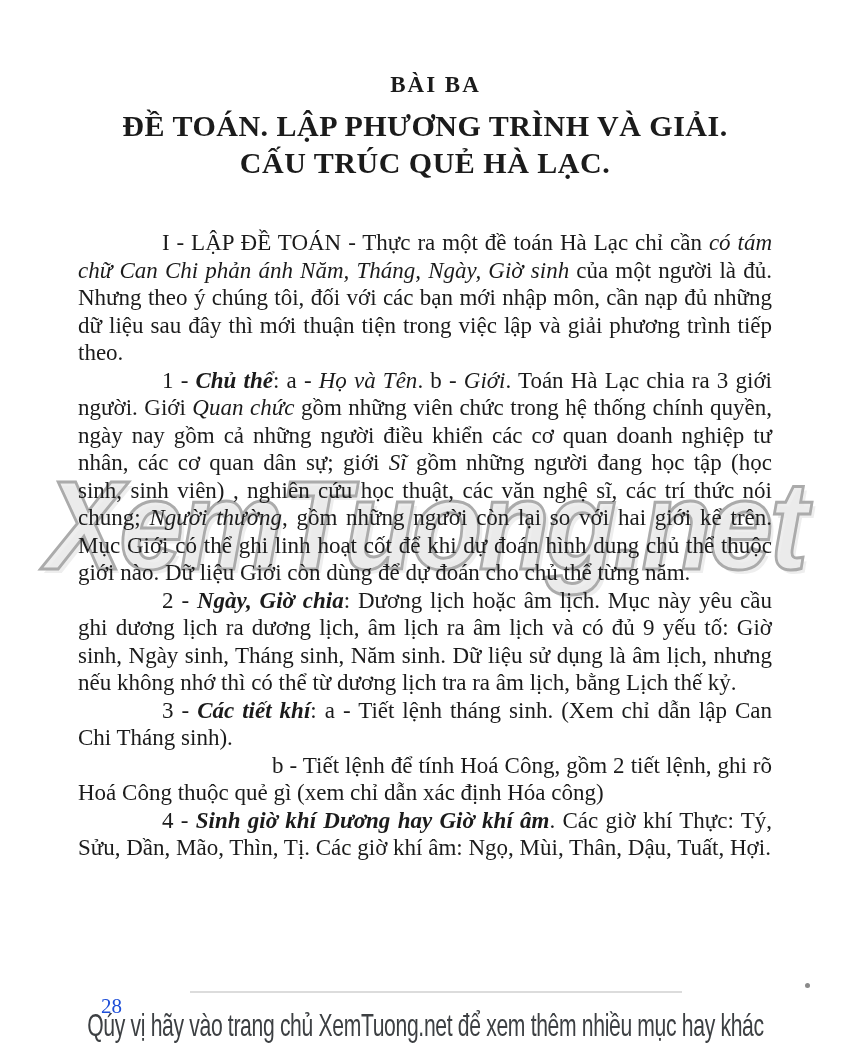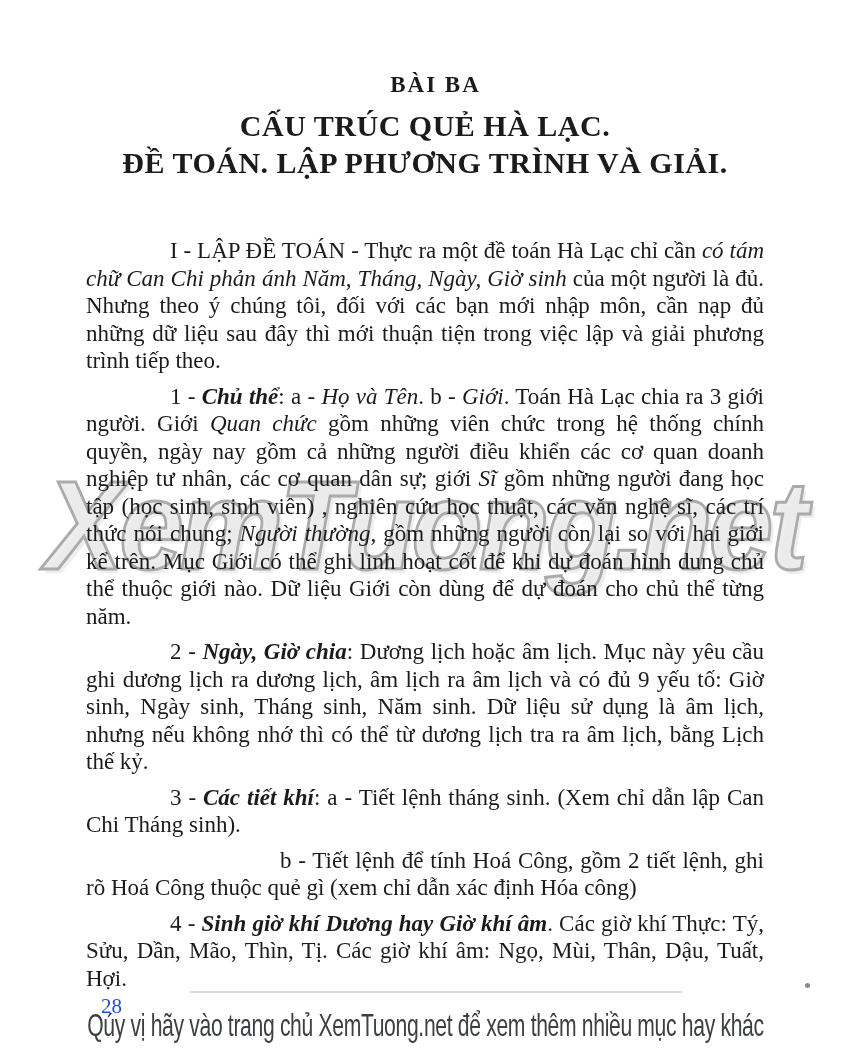--- a/index.html
+++ b/index.html
@@ -38,21 +38,21 @@
   .body-text {
     position: absolute;
     top: 229px; left: 78px;
     width: 694px;
     color: var(--body-text, #1b1b1b);
     font-size: 23px;
     line-height: 27.5px;
     text-align: justify;
     z-index: 2;
   }
-  .para { margin: 8px; text-indent: 84px; }
+  .para { margin: 0; text-indent: 84px; }
   .para.deep { text-indent: 194px; }
   .r.it { font-style: italic; }
   .r.bi { font-style: italic; font-weight: bold; font-family: Liberation Serif, serif; }
 
   
   .watermark {
     position: absolute;
     top: 463px; left: 0; right: 0;
     text-align: center;
     font-family: "Liberation Sans", sans-serif;
@@ -116,22 +116,22 @@
 </style>
 </head>
 <body>
 
 <div class="page">
 
   <div class="watermark">XemTuong.net</div>
 
   <header class="title-block">
     <div class="chapter">BÀI BA</div>
+    <h1 class="main-title">ĐỀ TOÁN. LẬP PHƯƠNG TRÌNH VÀ GIẢI.</h1>
     <h1 class="main-title">CẤU TRÚC QUẺ HÀ LẠC.</h1>
-    <h1 class="main-title">ĐỀ TOÁN. LẬP PHƯƠNG TRÌNH VÀ GIẢI.</h1>
   </header>
 
   <main class="body-text">
 
     <p class="para"><span class="r">I - LẬP ĐỀ TOÁN - Thực ra một đề toán Hà Lạc chỉ cần </span><span class="r it">có tám chữ Can Chi phản ánh Năm, Tháng, Ngày, Giờ sinh </span><span class="r">của một người là đủ. Nhưng theo ý chúng tôi, đối với các bạn mới nhập môn, cần nạp đủ những dữ liệu sau đây thì mới thuận tiện trong việc lập và giải phương trình tiếp theo.</span></p>
 
     <p class="para"><span class="r">1 - </span><span class="r bi">Chủ thể</span><span class="r">: a - </span><span class="r it">Họ và Tên</span><span class="r">. b - </span><span class="r it">Giới</span><span class="r">. Toán Hà Lạc chia ra 3 giới người. Giới </span><span class="r it">Quan chức</span><span class="r"> gồm những viên chức trong hệ thống chính quyền, ngày nay gồm cả những người điều khiển các cơ quan doanh nghiệp tư nhân, các cơ quan dân sự; giới </span><span class="r it">Sĩ</span><span class="r"> gồm những người đang học tập (học sinh, sinh viên) , nghiên cứu học thuật, các văn nghệ sĩ, các trí thức nói chung; </span><span class="r it">Người thường</span><span class="r">, gồm những người còn lại so với hai giới kể trên. Mục Giới có thể ghi linh hoạt cốt để khi dự đoán hình dung chủ thể thuộc giới nào. Dữ liệu Giới còn dùng để dự đoán cho chủ thể từng năm.</span></p>
 
     <p class="para"><span class="r">2 - </span><span class="r bi">Ngày, Giờ chia</span><span class="r">: Dương lịch hoặc âm lịch. Mục này yêu cầu ghi dương lịch ra dương lịch, âm lịch ra âm lịch và có đủ 9 yếu tố: Giờ sinh, Ngày sinh, Tháng sinh, Năm sinh. Dữ liệu sử dụng là âm lịch, nhưng nếu không nhớ thì có thể từ dương lịch tra ra âm lịch, bằng Lịch thế kỷ.</span></p>
 

